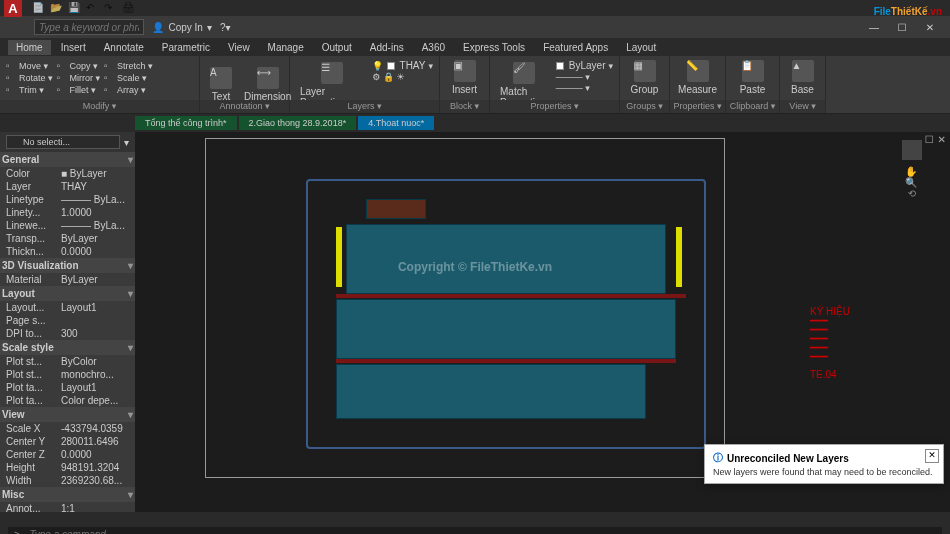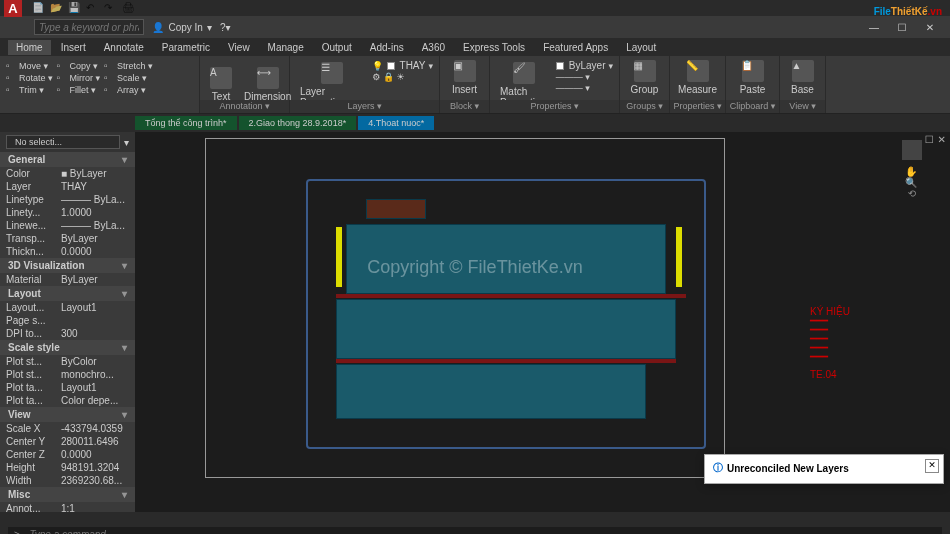--- a/index.html
+++ b/index.html
@@ -23,22 +23,22 @@
 .ribbon-col{display:flex;flex-direction:column;gap:1px;justify-content:flex-start;padding-top:2px}
 .ribbon-item{color:#ccc;font-size:9px;display:flex;align-items:center;gap:3px;cursor:pointer;white-space:nowrap}
 .ribbon-big{display:flex;flex-direction:column;align-items:center;justify-content:center;color:#ccc;font-size:9px;cursor:pointer;padding:2px 4px}
 .ribbon-big-icon{width:22px;height:22px;background:#555;border-radius:2px;margin-bottom:2px}
 .tabs-bar{height:18px;background:#2a2a2a;display:flex;align-items:center;padding-left:135px;gap:2px}
 .doc-tab{padding:2px 10px;color:#ccc;font-size:9px;background:#14532d;cursor:pointer}
 .doc-tab.active{background:#0369a1}
 .main{display:flex;height:380px}
 .props-panel{width:135px;background:#3a3a3a;color:#ccc;overflow:hidden;position:relative}
 .props-header{background:#333;padding:3px 6px;display:flex;align-items:center;gap:4px}
-.props-select{flex:1;background:#2a2a2a;border:1px solid #555;color:#ccc;padding:1px 8px;font-size:9px}
-.props-section{background:#444;padding:2px 8px;font-weight:bold;font-size:9px;display:flex;justify-content:space-between;cursor:pointer}
+.props-select{flex:1;background:#2a2a2a;border:1px solid #555;color:#ccc;padding:1px 16px;font-size:9px}
+.props-section{background:#444;padding:2px 2px;font-weight:bold;font-size:9px;display:flex;justify-content:space-between;cursor:pointer}
 .props-row{display:flex;padding:1px 6px;font-size:9px}
 .props-key{width:55px;overflow:hidden;text-overflow:ellipsis}
 .props-val{flex:1;overflow:hidden;text-overflow:ellipsis}
 .viewport{flex:1;background:#1c1c1c;position:relative;overflow:hidden}
 .drawing-frame{position:absolute;left:70px;top:6px;width:520px;height:340px;border:1px solid #999}
 .site-plan{position:absolute;left:100px;top:40px;width:400px;height:270px}
 .building{position:absolute;background:#1a5a6a;border:1px solid #0a3a4a}
 .road{position:absolute;background:#7a1515}
 .boundary{position:absolute;border:2px solid #3a5a8a;border-radius:4px}
 .right-text{position:absolute;right:100px;top:175px;color:#c00;font-size:7px;line-height:9px}
@@ -46,21 +46,21 @@
 .nav-cube{width:20px;height:20px;background:#444;margin-bottom:6px}
 .vp-controls{position:absolute;right:4px;top:2px;display:flex;gap:4px;color:#aaa}
 .cmdline{height:40px;background:#2a2a2a;color:#999;padding:4px 8px;display:flex;flex-direction:column;gap:2px}
 .cmd-input{display:flex;align-items:center;gap:4px;background:#1c1c1c;padding:2px 6px}
 .cmd-input input{flex:1;background:transparent;border:none;color:#999;font-style:italic;outline:none}
 .notification{position:absolute;right:6px;bottom:50px;width:240px;background:#fff;border:1px solid #aaa;padding:6px 8px;box-shadow:0 2px 8px rgba(0,0,0,0.3);z-index:100}
 .notif-title{font-weight:bold;font-size:10px;margin-bottom:2px;display:flex;align-items:center;gap:4px}
 .notif-close{position:absolute;right:4px;top:4px;width:14px;height:14px;border:1px solid #888;text-align:center;cursor:pointer;font-size:9px}
 .notif-body{font-size:9px;color:#333}
 .notif-link{color:#0066cc;text-decoration:underline;cursor:pointer;font-size:9px}
-.watermark{position:absolute;left:50%;top:50%;transform:translate(-50%,-50%);color:rgba(255,255,255,0.35);font-size:18px;font-weight:normal;pointer-events:none;z-index:50}
+.watermark{position:absolute;left:50%;top:50%;transform:translate(-50%,-50%);color:rgba(255,255,255,0.35);font-size:12px;font-weight:bold;pointer-events:none;z-index:50}
 .logo-wm{position:absolute;right:8px;top:2px;font-size:14px;font-weight:bold;z-index:200}
 .logo-wm .f{color:#0099dd}
 .logo-wm .t{color:#f0a030}
 .logo-wm .k{color:#c00}
 .swatch{width:8px;height:8px;display:inline-block;border:1px solid #888;margin-right:2px}
 .collapse{opacity:0.6}
 </style>
 </head>
 <body>
 
@@ -120,20 +120,21 @@
           <div class="ribbon-item"><span style="width:10px;display:inline-block">▫</span>Copy ▾</div>
           <div class="ribbon-item"><span style="width:10px;display:inline-block">▫</span>Mirror ▾</div>
           <div class="ribbon-item"><span style="width:10px;display:inline-block">▫</span>Fillet ▾</div>
         </div>
       <div class="ribbon-col" id="mod2">
           <div class="ribbon-item"><span style="width:10px;display:inline-block">▫</span>Stretch ▾</div>
           <div class="ribbon-item"><span style="width:10px;display:inline-block">▫</span>Scale ▾</div>
           <div class="ribbon-item"><span style="width:10px;display:inline-block">▫</span>Array ▾</div>
         </div>
     </div>
+    <div class="ribbon-label">Modify ▾</div>
   </div>
   <div class="ribbon-panel" style="width:90px">
     <div class="ribbon-items">
       <div class="ribbon-big">
           <div class="ribbon-big-icon">A</div>
           <span>Text</span>
         </div>
       <div class="ribbon-big">
           <div class="ribbon-big-icon">⟷</div>
           <span>Dimension</span>
@@ -368,15 +369,16 @@
     <input placeholder="Type a command" style="">
   </div>
 </div>
 
 <div class="notification">
   <div class="notif-close">✕</div>
   <div class="notif-title">
     <span style="color:#06c">ⓘ</span>
     <span>Unreconciled New Layers</span>
   </div>
+  <div class="notif-body">New layers were found that may need to be reconciled.</div>
 </div>
 
 <div class="watermark">Copyright © FileThietKe.vn</div>
 
 </body></html>

